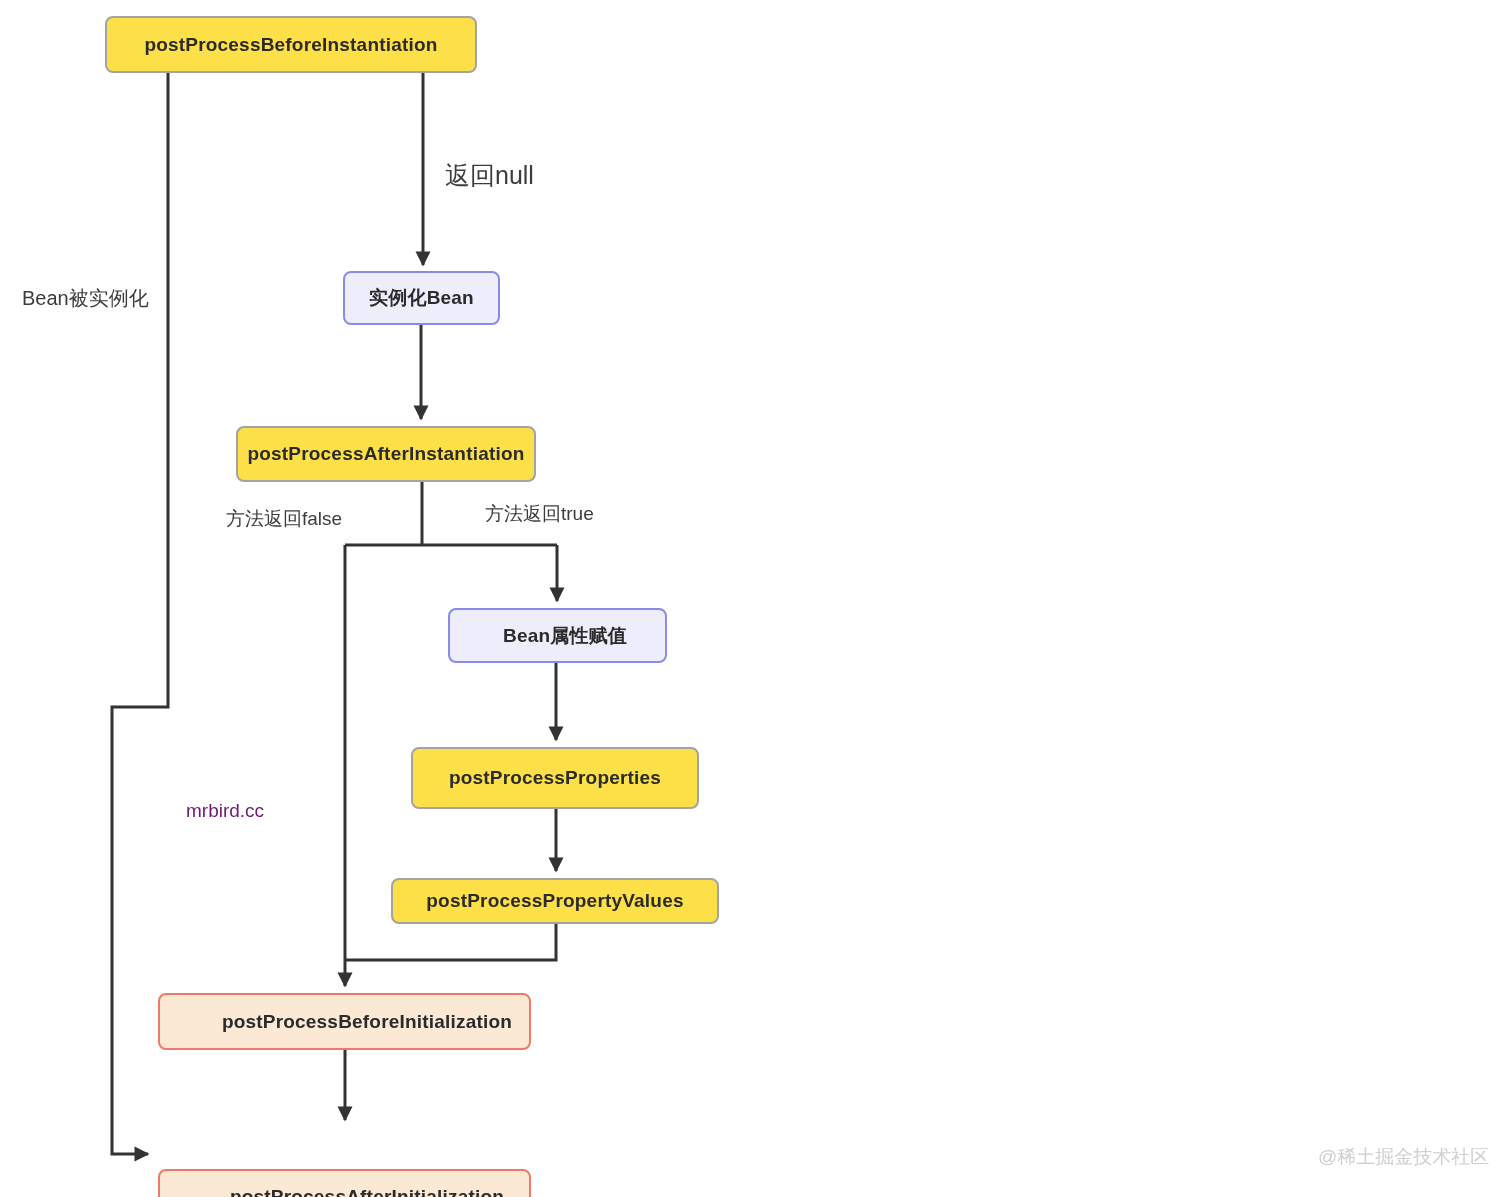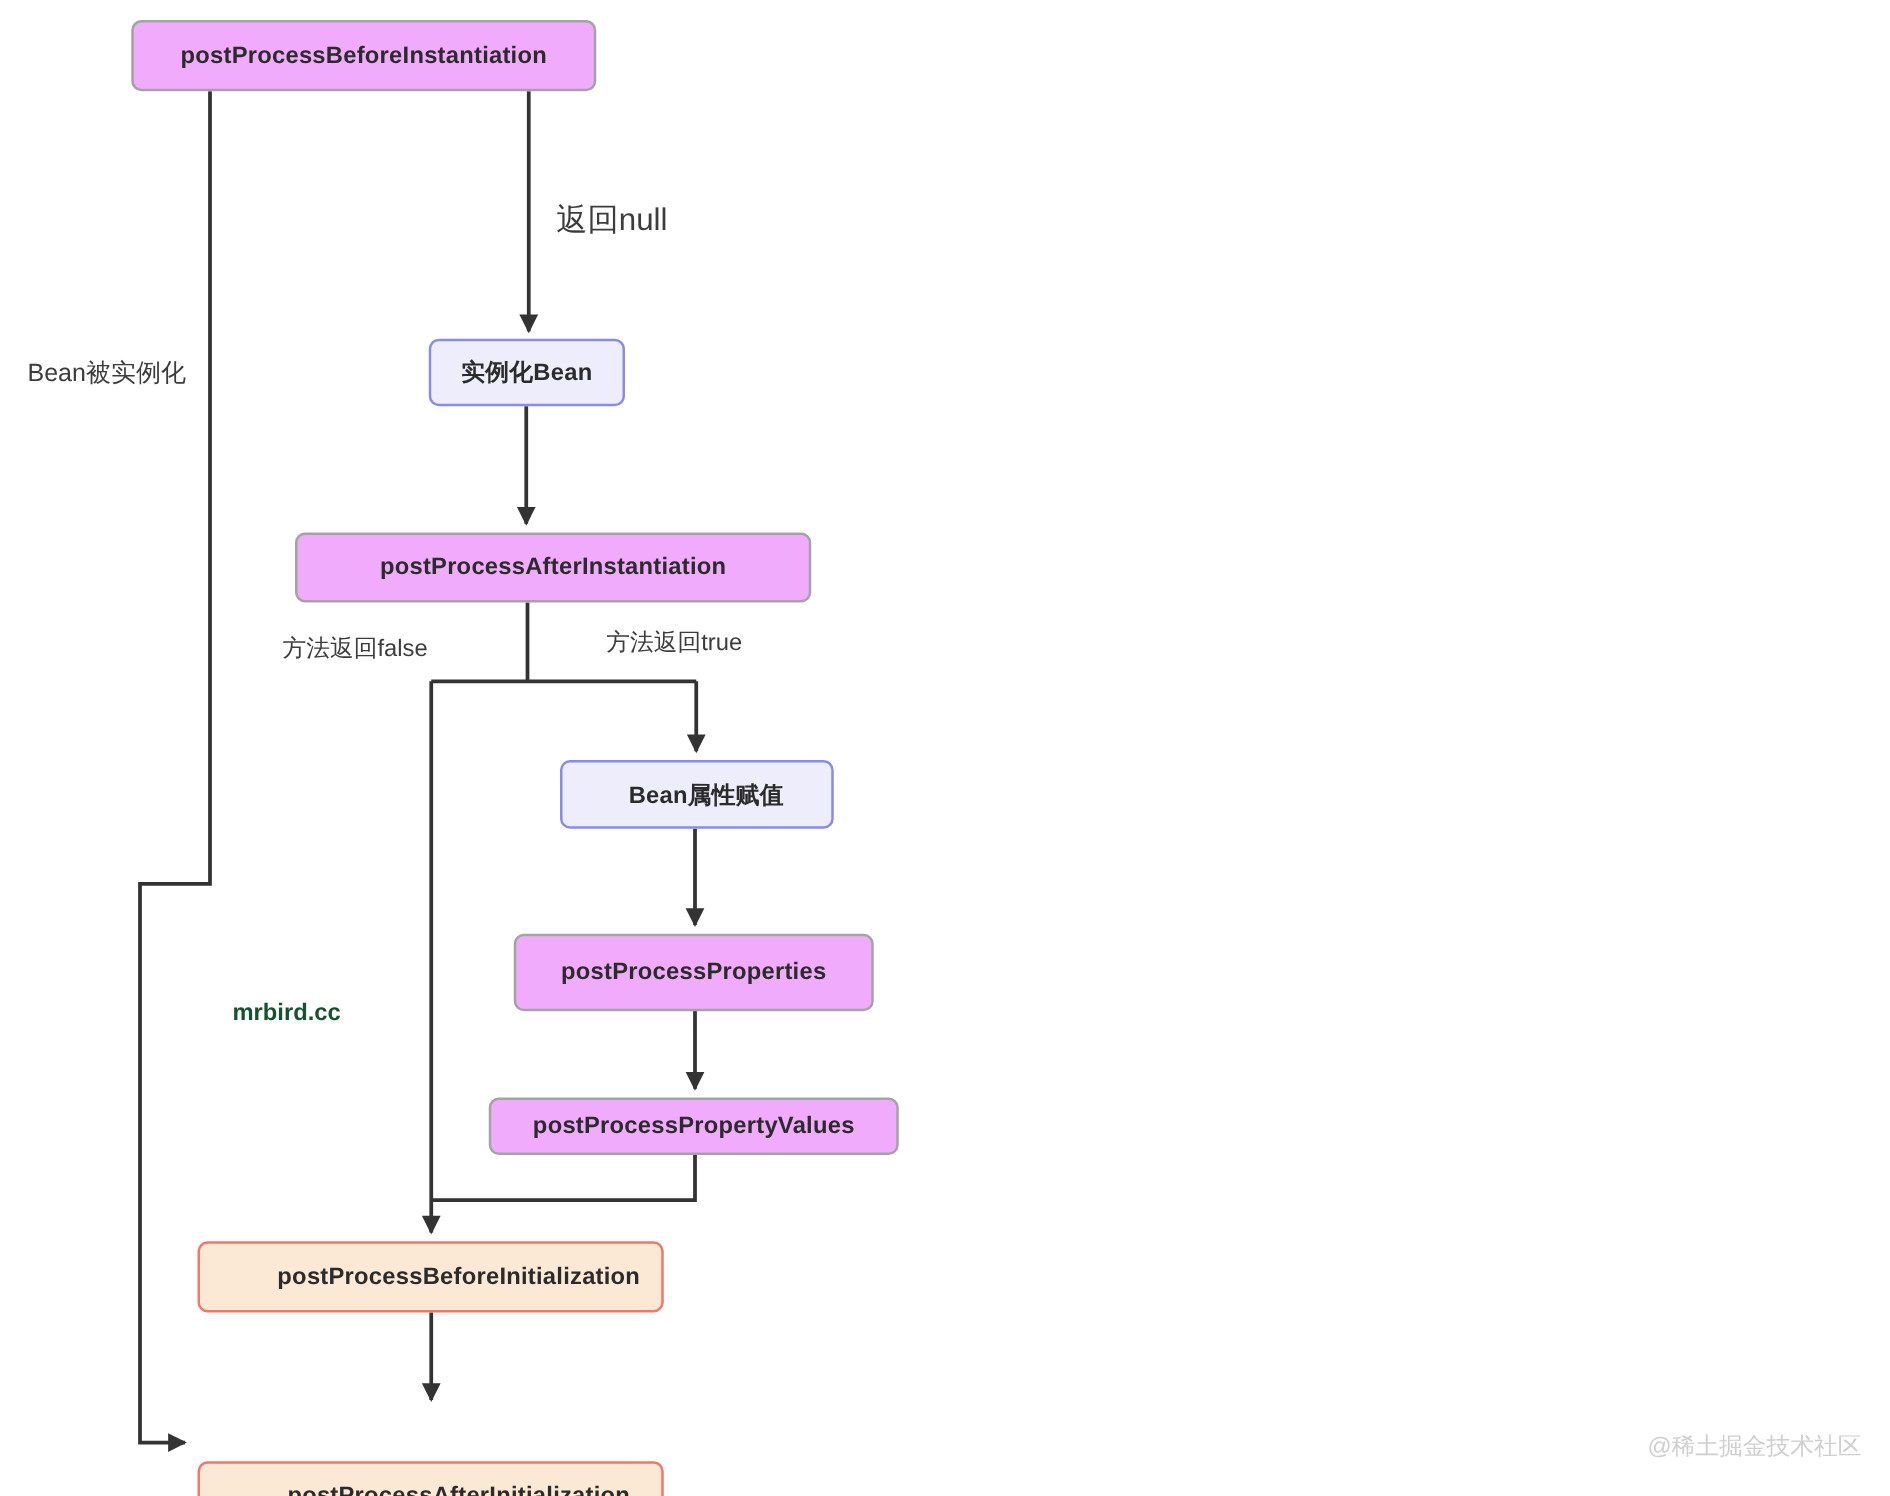--- a/index.html
+++ b/index.html
@@ -33,21 +33,21 @@
     justify-content: center;
     border-radius: 8px;
     font-size: 19px;
     font-weight: 600;
     color: #2b2b2b;
     letter-spacing: 0.2px;
     box-sizing: border-box;
     white-space: nowrap;
   }
   .node.gray {
-    background: #f0abfc;
+    background: #fde047;
     border: 2.5px solid #a3a3a3;
   }
   .node.purple {
     background: #ededfb;
     border: 2.5px solid #888ce8;
   }
   .node.orange {
     background: #fbe8d5;
     border: 2.5px solid #ee7966;
     padding-left: 45px;
@@ -58,32 +58,32 @@
     white-space: nowrap;
   }
   .wm {
     position: absolute;
     white-space: nowrap;
     font-size: 19px;
   }
   
   #n0 { left: 105px; top: 16px;  width: 372px; height: 57px; }
   #n1 { left: 343px; top: 271px; width: 157px; height: 54px; }
-  #n2 { left: 236px; top: 426px; width: 413px; height: 56px; }
+  #n2 { left: 236px; top: 426px; width: 300px; height: 56px; }
   #n3 { left: 448px; top: 608px; width: 219px; height: 55px; padding-left: 15px; }
   #n4 { left: 411px; top: 747px; width: 288px; height: 62px; }
   #n5 { left: 391px; top: 878px; width: 328px; height: 46px; }
   #n6 { left: 158px; top: 993px; width: 373px; height: 57px; }
   #n7 { left: 158px; top: 1127px; width: 373px; height: 55px; margin-top: 42px; }
   
   #lbl-bean  { left: 22px;  top: 285px; font-size: 20px; }
   #lbl-null  { left: 445px; top: 159px; font-size: 25px; }
   #lbl-false { left: 226px; top: 506px; font-size: 19px; }
   #lbl-true  { left: 485px; top: 501px; font-size: 19px; }
-  #wm-site   { left: 186px;  top: 800px;  color: #14532d; font-weight: bold; }
+  #wm-site   { left: 186px;  top: 800px;  color: #701a75; }
   #wm-juejin { left: 1318px; top: 1144px; color: #cfcfcf; }
 </style>
 </head>
 <body>
 
 <div class="canvas">
 
   <svg class="wires" width="1512" height="1197" viewBox="0 0 1512 1197">
     <defs>
       <marker id="arw" viewBox="0 0 12 12" refX="10" refY="6" markerWidth="6" markerHeight="6" orient="auto-start-reverse" markerUnits="strokeWidth">

